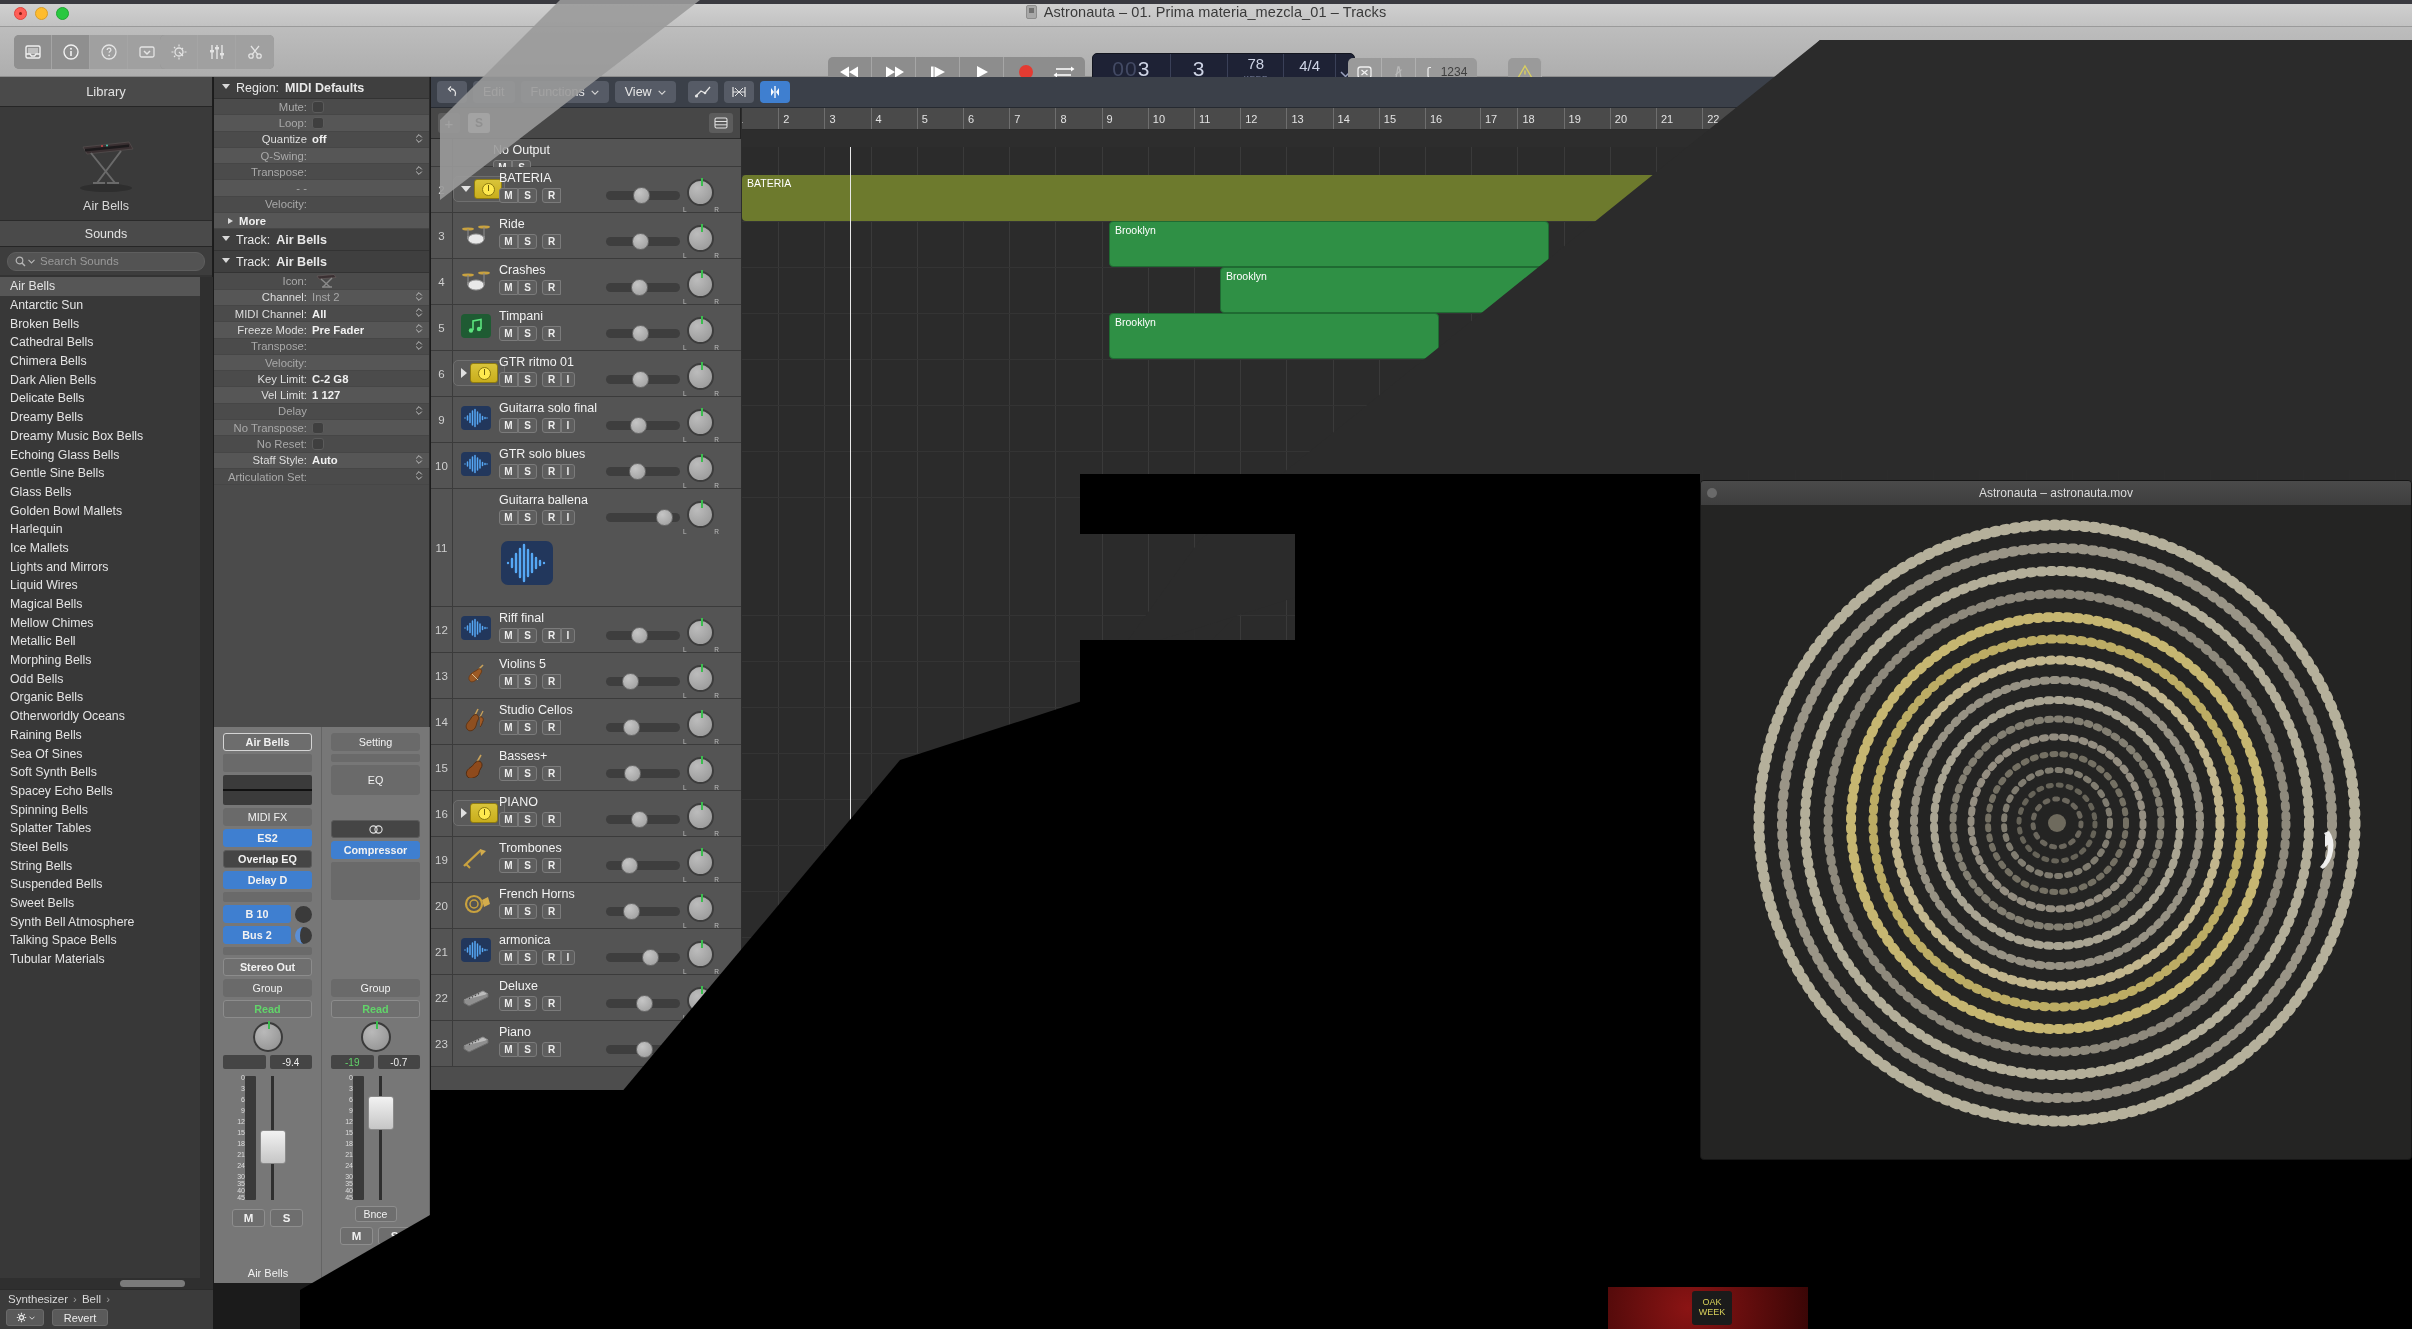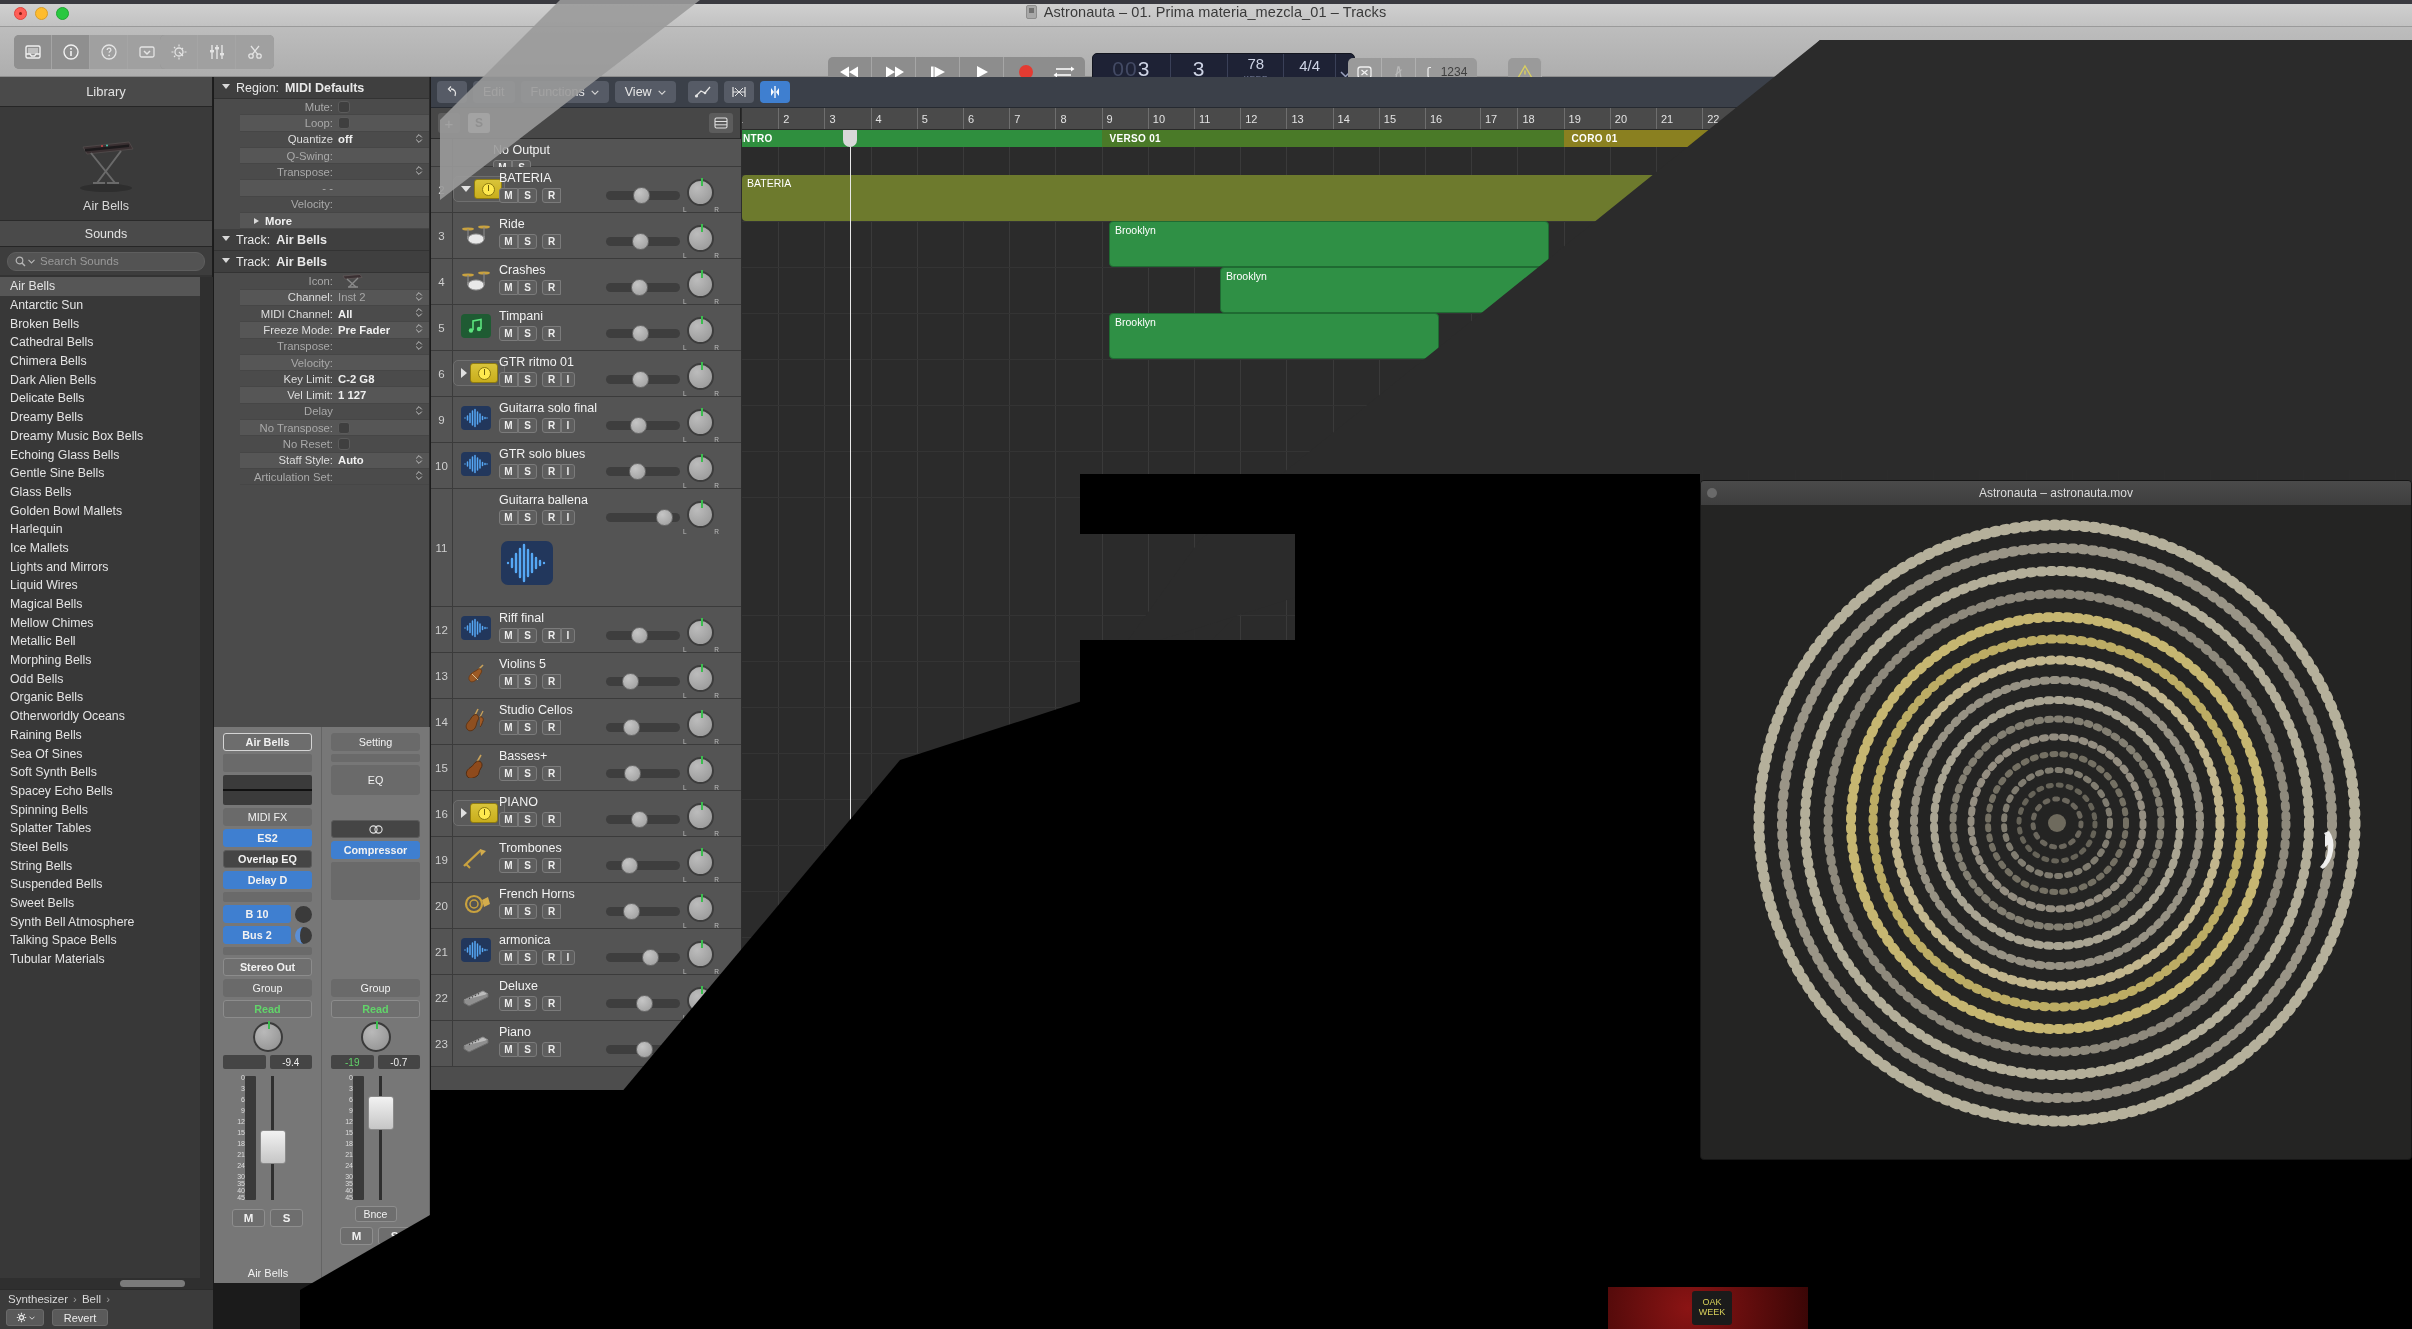--- a/index.html
+++ b/index.html
@@ -101,21 +101,21 @@
   .revertbtn{ width:56px;height:17px;background:#5a5a5a;border:1px solid #6a6a6a;border-radius:3px;
      display:flex;align-items:center;justify-content:center;font-size:11px;color:#ececec;}
 
   
   .inspector { position:absolute; left:214px; top:77px; width:216px; height:1206px;
      background:#4b4b4b; border-right:1px solid #2b2b2b;}
   .ins-hdr { height:22px; background:#3f3f3f; display:flex; align-items:center; padding-left:8px;
      font-size:12.5px; color:#e8e8e8; gap:6px; border-bottom:1px solid #333;}
   .ins-hdr b{font-weight:700;}
   .row { height:16.3px; display:flex; align-items:center; font-size:11.3px; color:#d5d5d5;
-     border-bottom:1px solid #464646;margin-left:26px; }
+     border-bottom:1px solid #464646; }
   .row.alt { background:#565656; }
   .row .lab { width:98px; text-align:right; padding-right:5px; color:#dedede;}
   .row .lab.dim{color:#a9a9a9;}
   .row .val { color:#f0f0f0; font-weight:700; font-size:11.3px;}
   .row .val.dim{color:#a6a6a6;font-weight:400;}
   .chk { width:12px;height:12px;border-radius:3px;background:#3f3f3f;border:1px solid #5b5b5b;}
   .stepper{margin-left:auto;margin-right:6px;color:#c9c9c9;font-size:8px;line-height:1;text-align:center;}
   .tri{width:0;height:0;border-left:5px solid #d8d8d8;border-top:3.5px solid transparent;border-bottom:3.5px solid transparent;}
   .tri.down{border-left:4px solid transparent;border-right:4px solid transparent;border-top:5px solid #d8d8d8;}
 
@@ -1354,28 +1354,20 @@
         <div class="bar-t" style="left: 1237.4px;">28</div>
         <div class="bar-t" style="left: 1283.6px;">29</div>
         <div class="bar-t" style="left: 1329.8px;">30</div>
         <div class="bar-t" style="left: 1376px;">31</div>
         <div class="bar-t" style="left: 1422.2px;">32</div>
         <div class="bar-t" style="left: 1468.4px;">33</div>
         <div class="bar-t" style="left: 1514.6px;">34</div>
         <div class="bar-t" style="left: 1560.8px;">35</div>
         <div class="bar-t" style="left: 1607px;">36</div>
         <div class="bar-t" style="left: 1653.2px;">37</div>
-      </div>
-    <div class="markerlane" id="markerlane">
-        <div class="marker" style="left: -10px; width: 369.6px; background: rgb(47, 143, 62);">INTRO</div>
-        <div class="marker" style="left: 359.6px; width: 462px; background: rgb(74, 122, 40);">VERSO 01</div>
-        <div class="marker" style="left: 821.6px; width: 184.8px; background: rgb(138, 128, 32);">CORO 01</div>
-        <div class="marker" style="left: 1098.8px; width: 277.2px; background: rgb(109, 63, 184);">ENTE 01</div>
-        <div class="marker" style="left: 1376px; width: 323.4px; background: rgb(155, 53, 168);">SOLO GTR 01</div>
-        <div class="rhead" style="left: 100.81px; top: -1px;"></div>
       </div>
 
     <div class="canvas" id="canvas">
         <div class="gridline" style="left: 36.2px;"></div>
         <div class="gridline" style="left: 82.4px;"></div>
         <div class="gridline" style="left: 128.6px;"></div>
         <div class="gridline" style="left: 174.8px;"></div>
         <div class="gridline" style="left: 221px;"></div>
         <div class="gridline" style="left: 267.2px;"></div>
         <div class="gridline" style="left: 313.4px;"></div>

